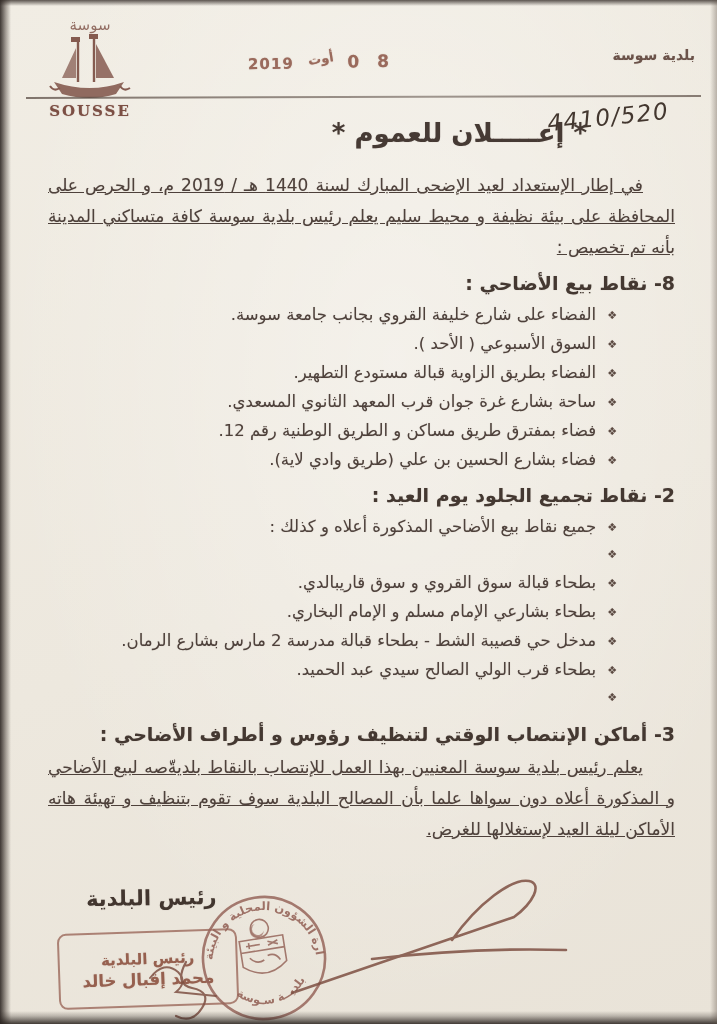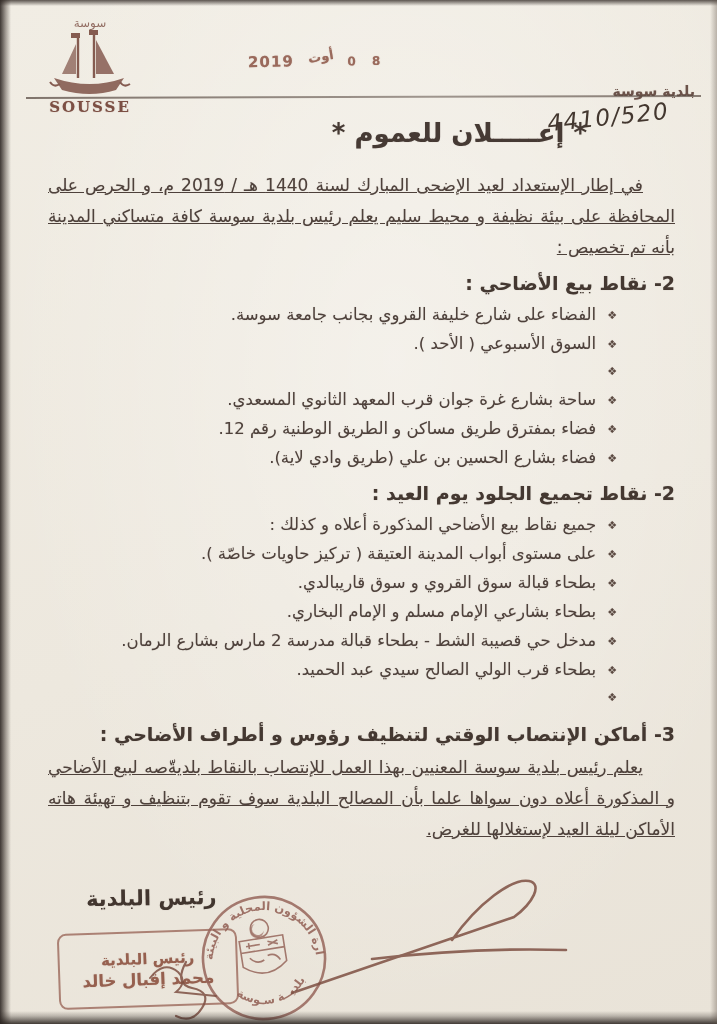--- a/index.html
+++ b/index.html
@@ -19,33 +19,33 @@
   .edge-top{position:absolute;left:0;right:0;top:0;height:6px;
     background:linear-gradient(180deg, rgba(50,42,38,.78), rgba(50,42,38,0));}
   .edge-bottom{position:absolute;left:0;right:0;bottom:0;height:13px;
     background:linear-gradient(0deg, rgba(42,35,31,.88), rgba(42,35,31,.25) 62%, rgba(42,35,31,0));}
   .edge-right{position:absolute;right:0;top:0;bottom:0;width:7px;
     background:linear-gradient(270deg, rgba(95,82,73,.38), rgba(95,82,73,0));}
 
   
   .logo{position:absolute;left:30px;top:16px;width:120px;text-align:center;color:#7c4f44;}
   .logo svg{display:block;margin:0 auto;}
-  .logo-ar{font-size:12px;letter-spacing:4px;opacity:.8;}
+  .logo-ar{font-size:15px;letter-spacing:4px;opacity:.8;}
   .logo-cap{font-family:"DejaVu Serif", serif;font-weight:bold;font-size:15px;letter-spacing:2px;
     color:#7c4f44;margin-top:-2px;text-shadow:0 0 1px rgba(124,79,68,.5);}
   .org{position:absolute;right:22px;top:44px;width:260px;direction:rtl;text-align:right;
-    color:#6b5249;font-weight:bold;line-height:1.65;margin-top:36px;}
+    color:#6b5249;font-weight:bold;line-height:1.65;}
   .org .l1{font-size:14px;}
   .org .l2{font-size:12.5px;}
   .datestamp{position:absolute;left:248px;top:52px;display:flex;gap:14px;align-items:baseline;
     color:#9a6a5c;font-weight:bold;transform:rotate(-1deg);
     text-shadow:0 0 1px rgba(154,106,92,.55);}
   .datestamp .yr{font-size:15px;letter-spacing:1px;}
   .datestamp .mo{font-size:13px;transform:translateY(-5px) rotate(-8deg);}
-  .datestamp .dy{font-size:12px;letter-spacing:6px;}
+  .datestamp .dy{font-size:17px;letter-spacing:6px;}
   .rule{position:absolute;left:26px;right:16px;top:96px;height:2px;
     background:linear-gradient(90deg, rgba(90,76,68,.75), rgba(90,76,68,.55) 60%, rgba(90,76,68,.7));
     transform:rotate(-.15deg);}
   .refnum{position:absolute;right:48px;top:104px;font-style:italic;font-size:23px;
     color:#43372f;transform:rotate(-6deg);letter-spacing:1.5px;}
   .title{position:absolute;left:0;right:130px;top:118px;text-align:right;direction:rtl;
     font-size:26px;font-weight:bold;color:#463a34;}
 
   
   .flow{position:absolute;top:170px;right:42px;left:48px;direction:rtl;text-align:right;}
@@ -102,32 +102,33 @@
   </div>
 
   <div class="rule"></div>
 
   <div class="refnum">4410/520</div>
   <div class="title ink">* إعـــــلان للعموم *</div>
 
   <div class="flow ink">
     <p class="para">في إطار الإستعداد لعيد الإضحى المبارك لسنة 1440 هـ / 2019 م، و الحرص على المحافظة على بيئة نظيفة و محيط سليم يعلم رئيس بلدية سوسة كافة متساكني المدينة بأنه تم تخصيص :</p>
 
-    <div class="sec-h">2- نقاط بيع الأضاحي :</div>
+    <div class="sec-h">8- نقاط بيع الأضاحي :</div>
     <ul class="list">
       <li class="li">
           <span class="bullet">❖</span>
           <span>الفضاء على شارع خليفة القروي بجانب جامعة سوسة.</span>
         </li>
       <li class="li">
           <span class="bullet">❖</span>
           <span>السوق الأسبوعي ( الأحد ).</span>
         </li>
       <li class="li">
           <span class="bullet">❖</span>
+          <span>الفضاء بطريق الزاوية قبالة مستودع التطهير.</span>
         </li>
       <li class="li">
           <span class="bullet">❖</span>
           <span>ساحة بشارع غرة جوان قرب المعهد الثانوي المسعدي.</span>
         </li>
       <li class="li">
           <span class="bullet">❖</span>
           <span>فضاء بمفترق طريق مساكن و الطريق الوطنية رقم 12.</span>
         </li>
       <li class="li">
@@ -137,21 +138,20 @@
     </ul>
 
     <div class="sec-h">2- نقاط تجميع الجلود يوم العيد :</div>
     <ul class="list">
       <li class="li">
           <span class="bullet">❖</span>
           <span>جميع نقاط بيع الأضاحي المذكورة أعلاه و كذلك :</span>
         </li>
       <li class="li">
           <span class="bullet">❖</span>
-          <span>على مستوى أبواب المدينة العتيقة ( تركيز حاويات خاصّة ).</span>
         </li>
       <li class="li">
           <span class="bullet">❖</span>
           <span>بطحاء قبالة سوق القروي و سوق قاريبالدي.</span>
         </li>
       <li class="li">
           <span class="bullet">❖</span>
           <span>بطحاء بشارعي الإمام مسلم و الإمام البخاري.</span>
         </li>
       <li class="li">

